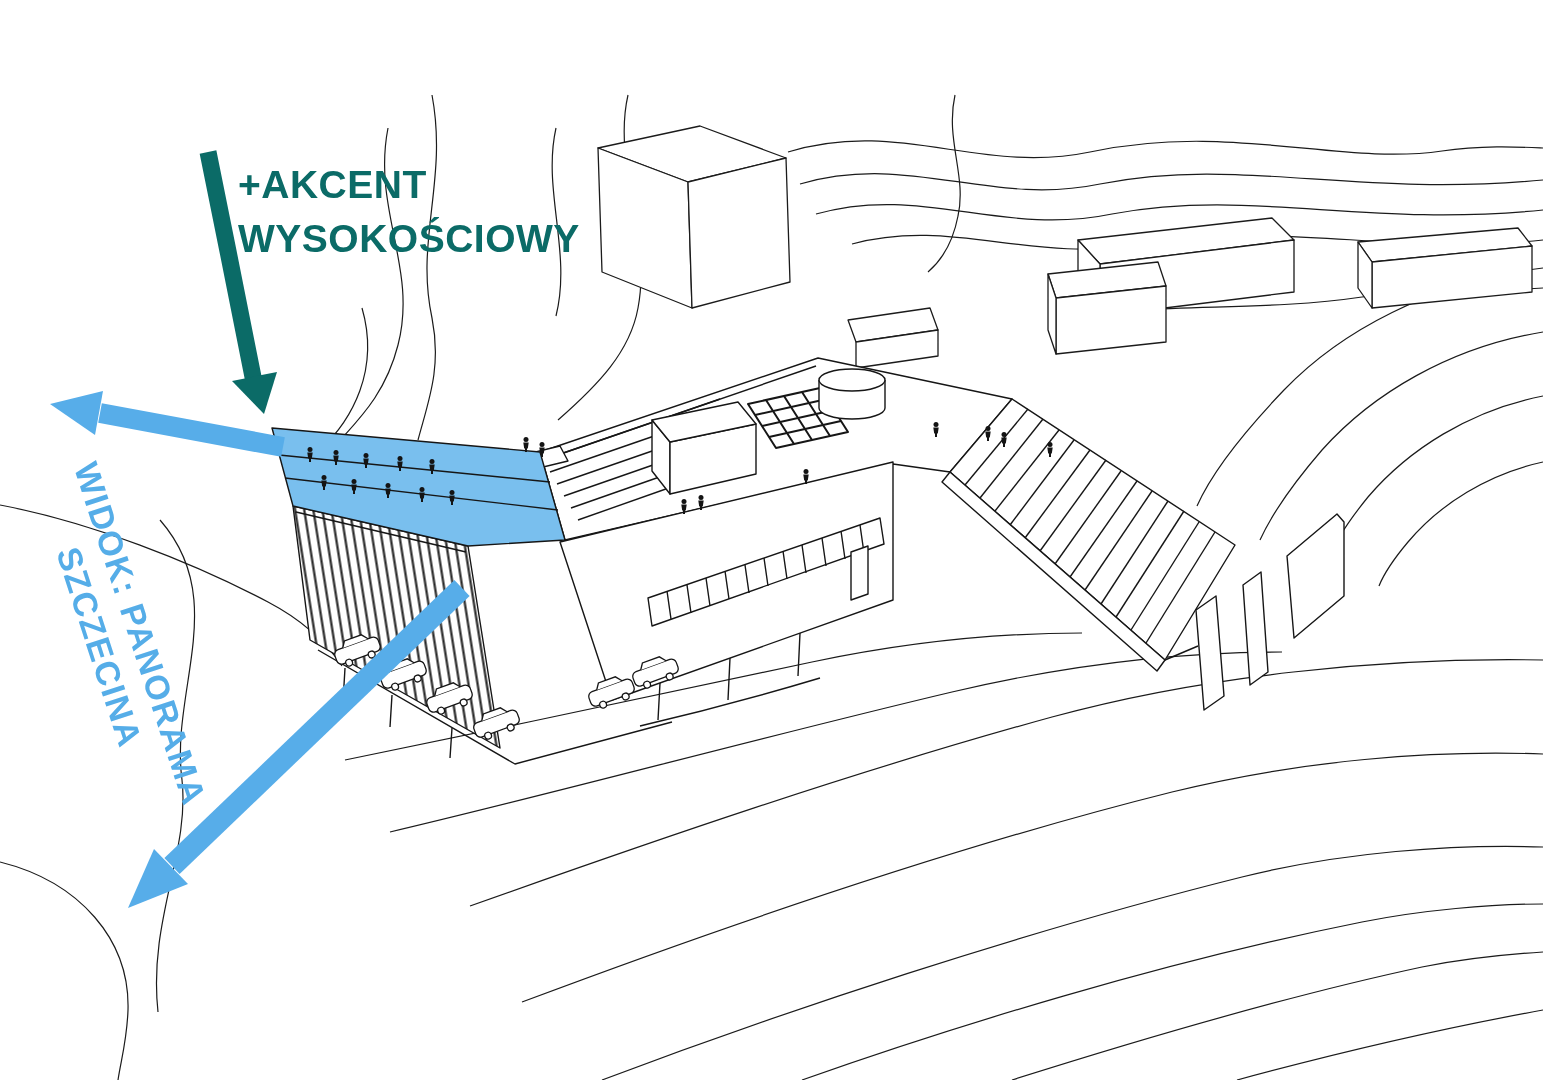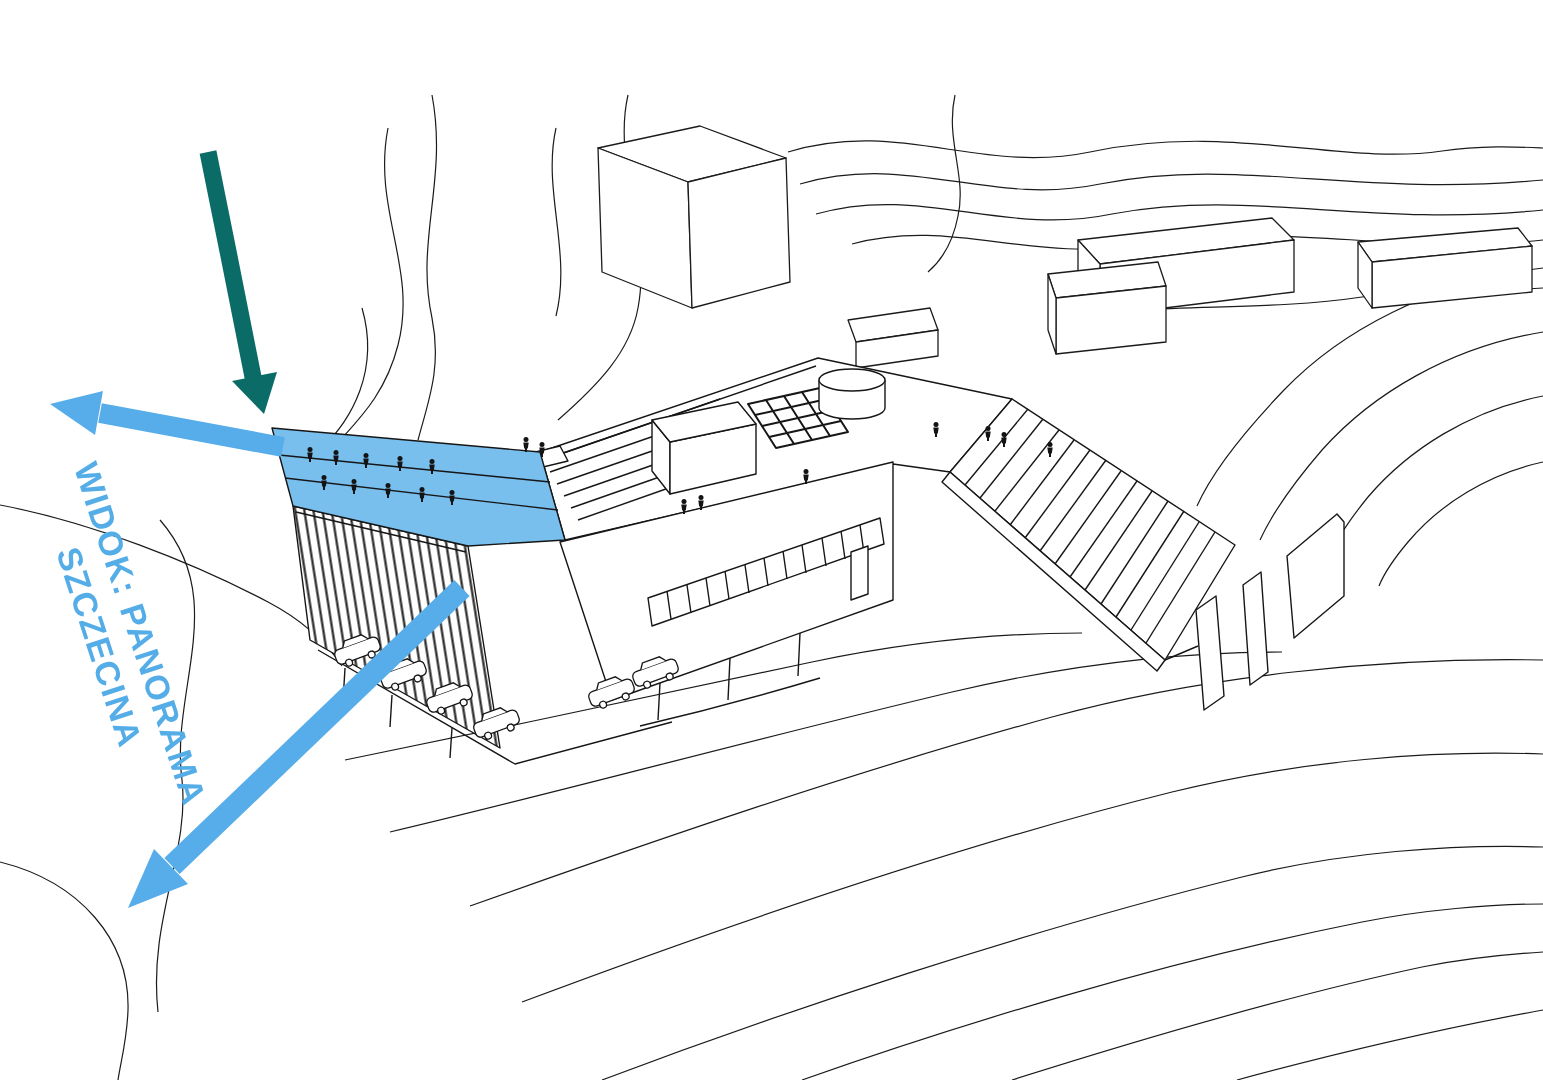--- a/index.html
+++ b/index.html
@@ -201,18 +201,22 @@
   <g>
     <path d="M283,447 L100,413" stroke="#57ade9" stroke-width="20" fill="none"></path>
     <polygon points="50,404 103,391 95,435" fill="#57ade9"></polygon>
   </g>
   <g>
     <path d="M462,588 L172,866" stroke="#57ade9" stroke-width="22" fill="none"></path>
     <polygon points="128,908 154,849 188,884" fill="#57ade9"></polygon>
   </g>
 </svg>
 
+<div class="lbl lbl-akcent">
+  <div>+AKCENT</div>
+  <div>WYSOKOŚCIOWY</div>
+</div>
 <div class="lbl lbl-widok">
   <div>WIDOK: PANORAMA</div>
   <div>SZCZECINA</div>
 </div>
 
 </div>
 
 </body></html>

